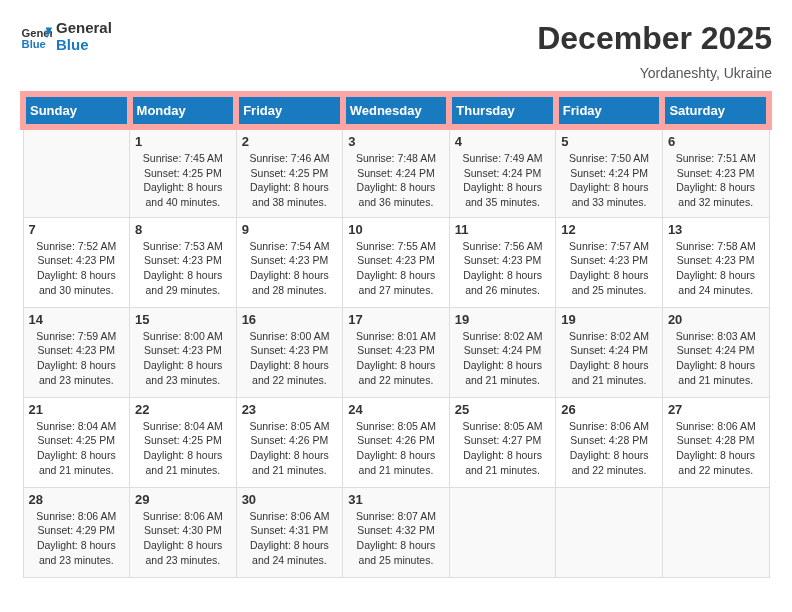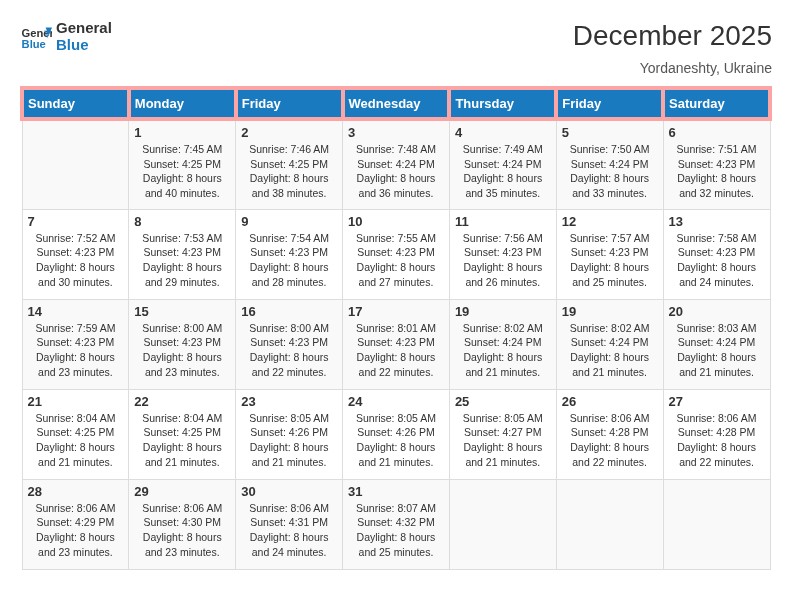--- a/index.html
+++ b/index.html
@@ -22,41 +22,41 @@
       gap: 4px;
     }
     .logo-icon {
       width: 32px;
       height: 32px;
     }
     .title-block {
       text-align: right;
     }
     .month-title {
-      font-size: 28px;
-      font-weight: normal;
+      font-size: 32px;
+      font-weight: bold;
       color: #333;
     }
     .subtitle {
       font-size: 14px;
       color: #555;
       margin-top: 8px;
     }
     table {
       width: 100%;
       border-collapse: collapse;
       table-layout: fixed;
     }
     thead th {
       background-color: #1a7abf;
       color: #fff;
       font-size: 13px;
       padding: 6px 4px;
       text-align: left;
-      border: 4px solid #fca5a5;
+      border: 6px solid #fca5a5;
     }
     tbody td {
       border: 1px solid #ddd;
       vertical-align: top;
       padding: 4px 5px;
       font-size: 11px;
       color: #333;
       min-height: 80px;
       height: 90px;
     }

